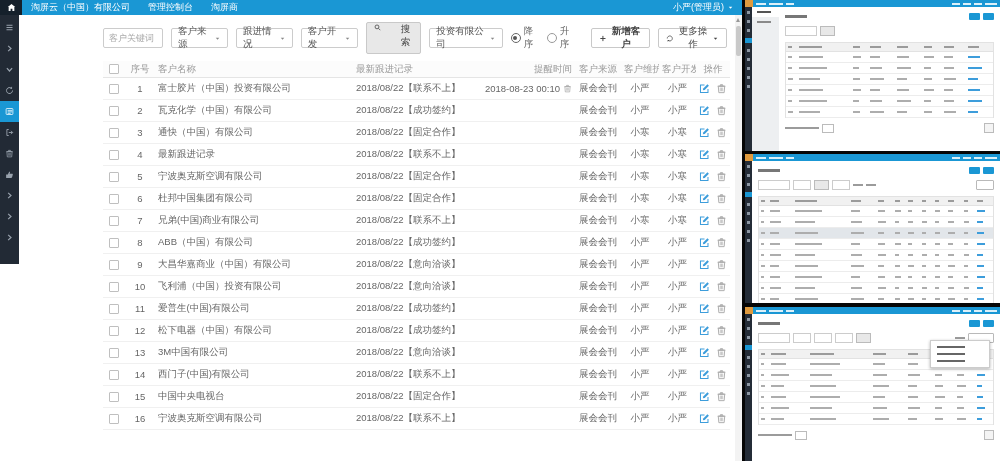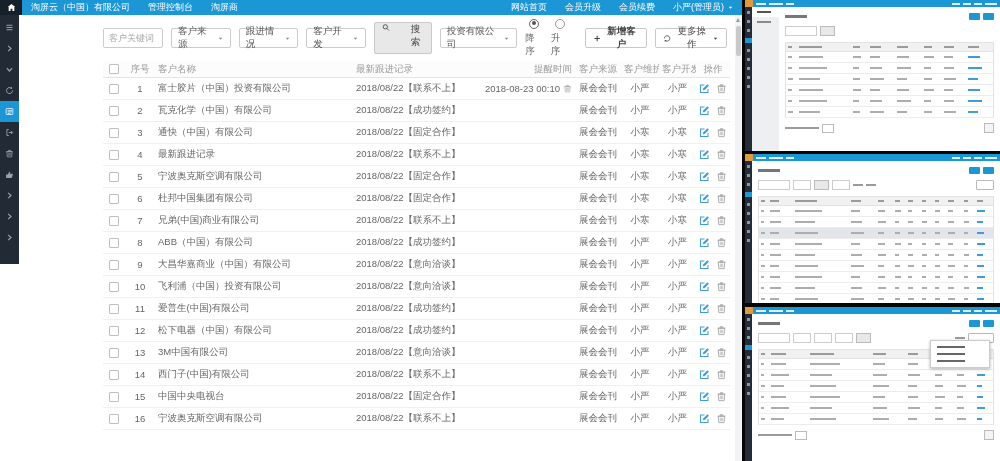--- a/index.html
+++ b/index.html
@@ -42,21 +42,21 @@
   .kw{width:48px;height:18px;border:1px solid #ccc;border-radius:2px;padding:0 5px;font-size:9px;color:#333;font-family:inherit;}
   .kw::placeholder{color:#aaa;}
   .select{height:18px;border:1px solid #ccc;border-radius:2px;background:#fff;display:flex;
           align-items:center;gap:4px;padding:0 6px;color:#555;cursor:pointer;}
   .select .caret{color:#888;}
   .btn-search{height:32px;display:flex;align-items:flex-start;gap:17px;background:#e8e8e8;border:1px solid #c9c9c9;
               border-radius:2px;font-size:9.5px;color:#444;padding:0 7px;cursor:pointer;font-family:inherit;}
   .btn-search .ic,{display:inline-flex;}
   .ic{display:inline-flex;width:9px;height:9px;}
   .ic svg{width:100%;height:100%;}
-  .radio{display:flex;align-items:center;gap:3px;cursor:pointer;flex-direction:column;}
+  .radio{display:flex;align-items:center;gap:3px;cursor:pointer;}
   .rdot{width:8px;height:8px;border:1px solid #999;border-radius:50%;position:relative;background:#fff;display:inline-block;flex:none;}
   .rdot.on{border-color:#666;}
   .rdot.on::after{content:"";position:absolute;left:1.5px;top:1.5px;width:4px;height:4px;border-radius:50%;background:#555;}
   .btn-outline{height:20px;display:flex;align-items:center;gap:3px;background:#fff;border:1px solid #c9c9c9;
                border-radius:2px;font-size:9.5px;color:#444;padding:0 7px;cursor:pointer;font-family:inherit;}
   .btn-outline.bold{font-weight:bold;}
 
   
   table.data{width:627px;margin:12px 0 0 8px;border-collapse:collapse;table-layout:fixed;font-size:9.5px;}
   table.data thead th{font-weight:normal;color:#999;border-bottom:1px solid #e5e5e5;background:#fcfcfc;
@@ -127,25 +127,20 @@
               <path d="M6 1.2 L11 5.4 H9.8 V10.8 H7.2 V7.6 H4.8 V10.8 H2.2 V5.4 H1 Z" fill="currentColor"></path>
             </svg>
           </span>
       </div>
       <div class="nav-item">淘屏云（中国）有限公司</div>
       <div class="nav-group" id="topMenu">
           <div class="nav-item">管理控制台</div>
           <div class="nav-item">淘屏商</div>
         </div>
       <div class="spacer"></div>
-      <div class="nav-group" id="topRight">
-          <div class="nav-item">网站首页</div>
-          <div class="nav-item">会员升级</div>
-          <div class="nav-item">会员续费</div>
-        </div>
       <div class="nav-item user">
         <span>小严(管理员)</span>
         <span class="caret">
             <svg viewBox="0 0 12 12">
               <path d="M3 4.5 L6 8 L9 4.5 Z" fill="currentColor"></path>
             </svg>
           </span>
       </div>
     </div>
 

